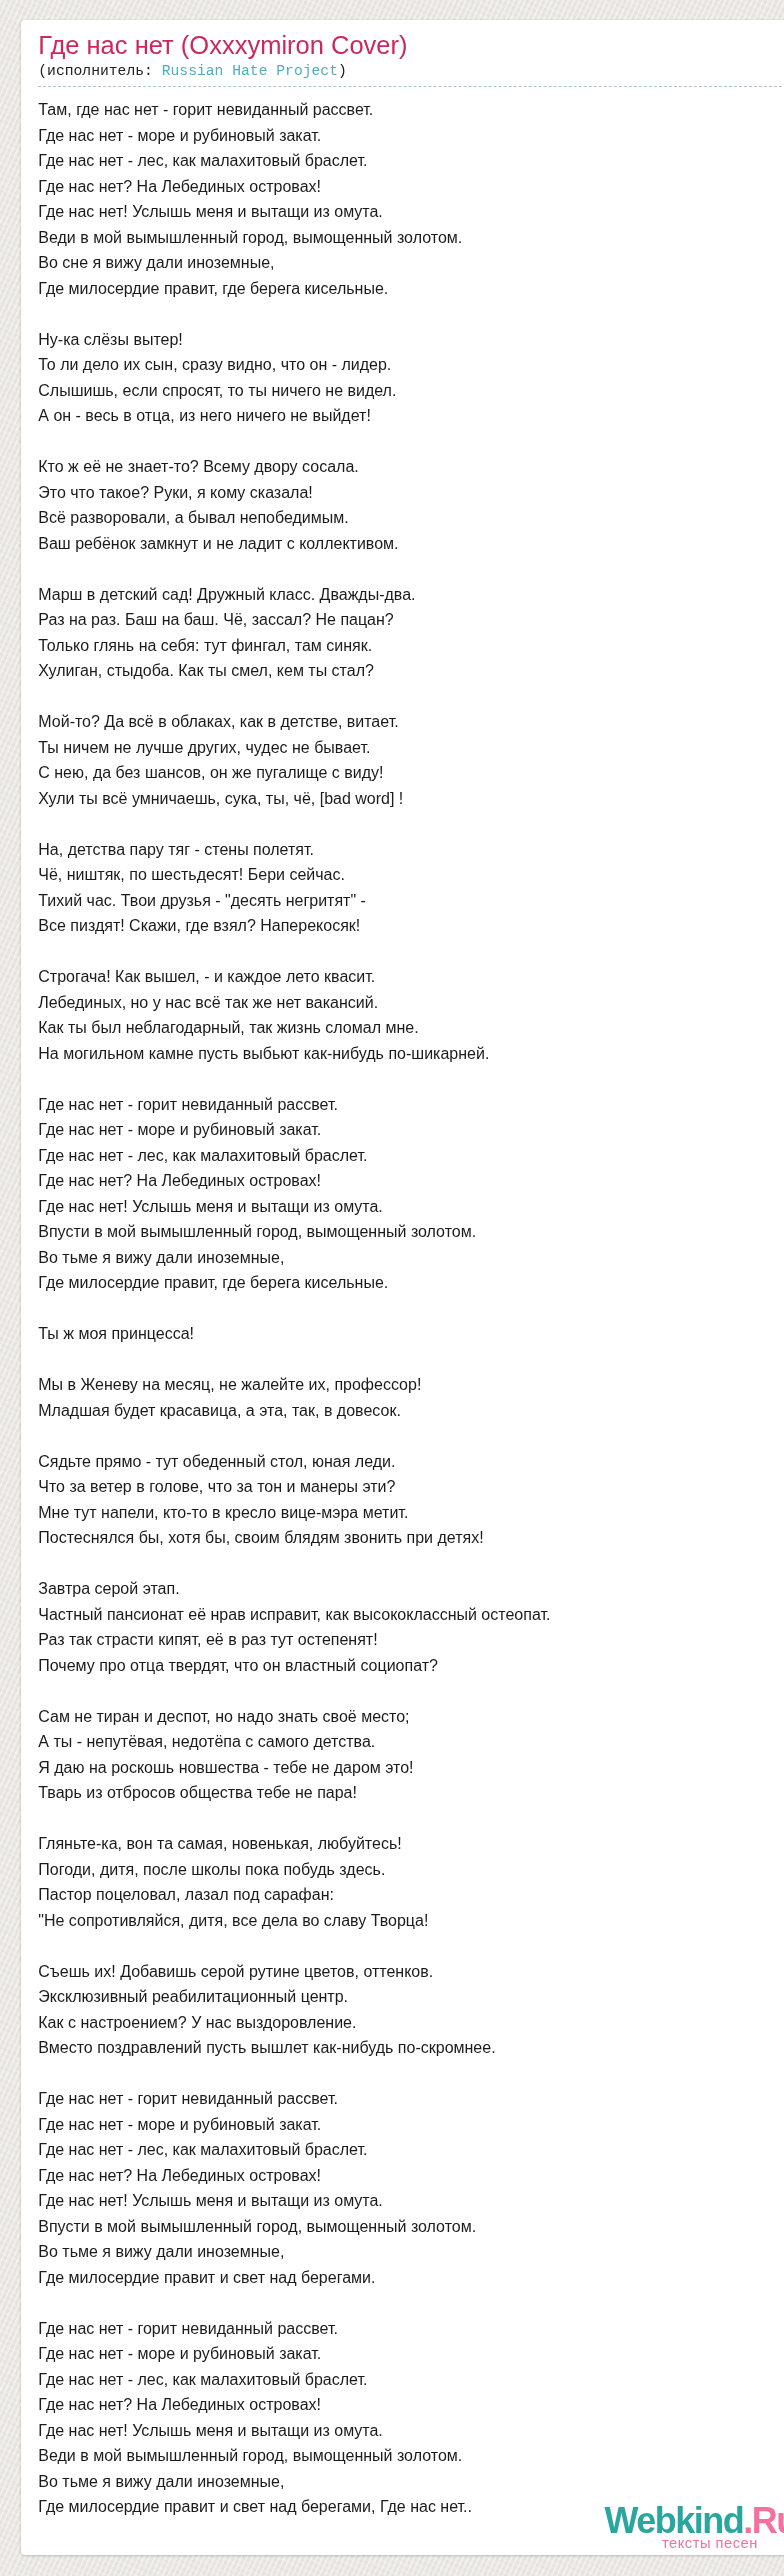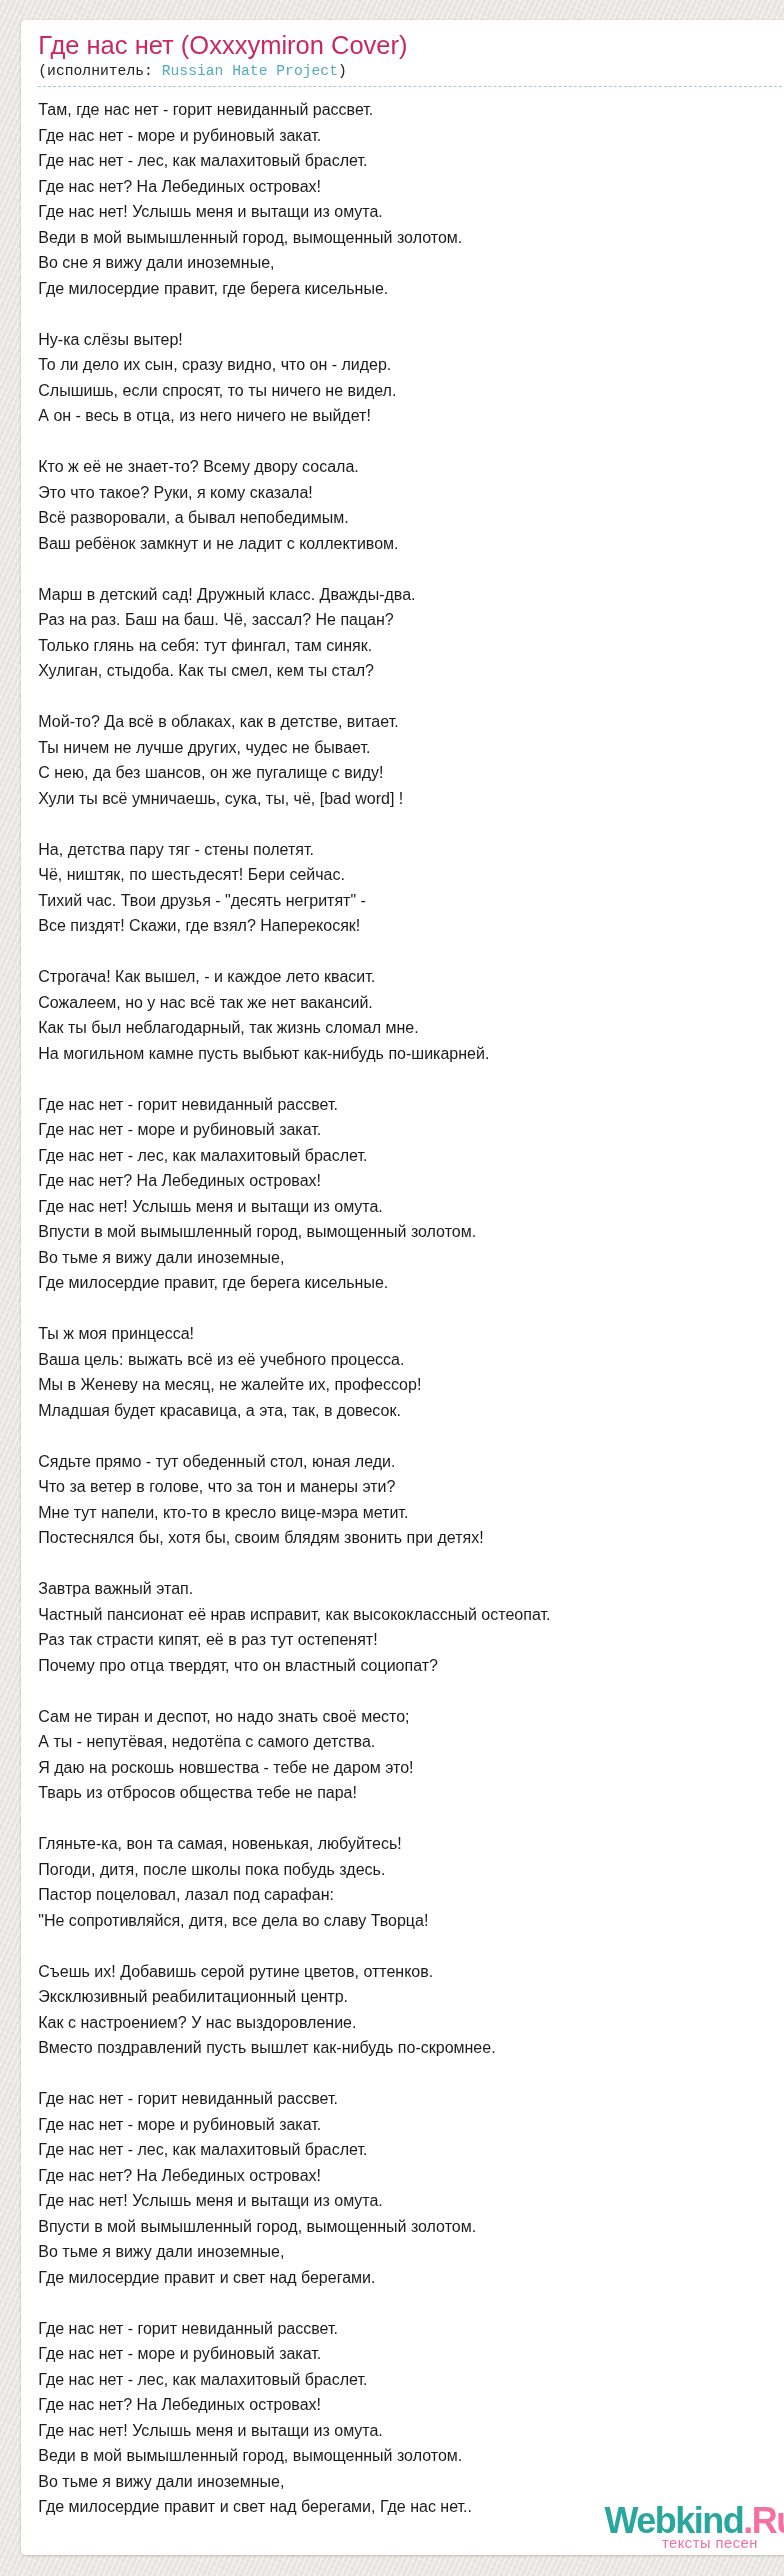--- a/index.html
+++ b/index.html
@@ -74,25 +74,25 @@
   <h1 class="title">Где нас нет (Oxxxymiron Cover)</h1>
   <div class="artist"><span>(исполнитель: </span><a>Russian Hate Project</a><span>)</span></div>
 
   <div class="lyrics" id="lyrics">
       <p class="stanza"><span class="line">Там, где нас нет - горит невиданный рассвет.</span><br><span class="line">Где нас нет - море и рубиновый закат.</span><br><span class="line">Где нас нет - лес, как малахитовый браслет.</span><br><span class="line">Где нас нет? На Лебединых островах!</span><br><span class="line">Где нас нет! Услышь меня и вытащи из омута.</span><br><span class="line">Веди в мой вымышленный город, вымощенный золотом.</span><br><span class="line">Во сне я вижу дали иноземные,</span><br><span class="line">Где милосердие правит, где берега кисельные.</span><br></p>
       <p class="stanza"><span class="line">Ну-ка слёзы вытер!</span><br><span class="line">То ли дело их сын, сразу видно, что он - лидер.</span><br><span class="line">Слышишь, если спросят, то ты ничего не видел.</span><br><span class="line">А он - весь в отца, из него ничего не выйдет!</span><br></p>
       <p class="stanza"><span class="line">Кто ж её не знает-то? Всему двору сосала.</span><br><span class="line">Это что такое? Руки, я кому сказала!</span><br><span class="line">Всё разворовали, а бывал непобедимым.</span><br><span class="line">Ваш ребёнок замкнут и не ладит с коллективом.</span><br></p>
       <p class="stanza"><span class="line">Марш в детский сад! Дружный класс. Дважды-два.</span><br><span class="line">Раз на раз. Баш на баш. Чё, зассал? Не пацан?</span><br><span class="line">Только глянь на себя: тут фингал, там синяк.</span><br><span class="line">Хулиган, стыдоба. Как ты смел, кем ты стал?</span><br></p>
       <p class="stanza"><span class="line">Мой-то? Да всё в облаках, как в детстве, витает.</span><br><span class="line">Ты ничем не лучше других, чудес не бывает.</span><br><span class="line">С нею, да без шансов, он же пугалище с виду!</span><br><span class="line">Хули ты всё умничаешь, сука, ты, чё, [bad word] !</span><br></p>
       <p class="stanza"><span class="line">На, детства пару тяг - стены полетят.</span><br><span class="line">Чё, ништяк, по шестьдесят! Бери сейчас.</span><br><span class="line">Тихий час. Твои друзья - "десять негритят" -</span><br><span class="line">Все пиздят! Скажи, где взял? Наперекосяк!</span><br></p>
-      <p class="stanza"><span class="line">Строгача! Как вышел, - и каждое лето квасит.</span><br><span class="line">Сожалеем, но у нас всё так же нет вакансий.</span><br><span class="line">Как ты был неблагодарный, так жизнь сломал мне.</span><br><span class="line">На могильном камне пусть выбьют как-нибудь по-шикарней.</span><br></p>
+      <p class="stanza"><span class="line">Строгача! Как вышел, - и каждое лето квасит.</span><br><span class="line">Лебединых, но у нас всё так же нет вакансий.</span><br><span class="line">Как ты был неблагодарный, так жизнь сломал мне.</span><br><span class="line">На могильном камне пусть выбьют как-нибудь по-шикарней.</span><br></p>
       <p class="stanza"><span class="line">Где нас нет - горит невиданный рассвет.</span><br><span class="line">Где нас нет - море и рубиновый закат.</span><br><span class="line">Где нас нет - лес, как малахитовый браслет.</span><br><span class="line">Где нас нет? На Лебединых островах!</span><br><span class="line">Где нас нет! Услышь меня и вытащи из омута.</span><br><span class="line">Впусти в мой вымышленный город, вымощенный золотом.</span><br><span class="line">Во тьме я вижу дали иноземные,</span><br><span class="line">Где милосердие правит, где берега кисельные.</span><br></p>
-      <p class="stanza"><span class="line">Ты ж моя принцесса!</span><br><span class="line">Ваша цель: выжать всё из её учебного процесса.</span><br><span class="line">Мы в Женеву на месяц, не жалейте их, профессор!</span><br><span class="line">Младшая будет красавица, а эта, так, в довесок.</span><br></p>
+      <p class="stanza"><span class="line">Ты ж моя принцесса!</span><br><br><span class="line">Мы в Женеву на месяц, не жалейте их, профессор!</span><br><span class="line">Младшая будет красавица, а эта, так, в довесок.</span><br></p>
       <p class="stanza"><span class="line">Сядьте прямо - тут обеденный стол, юная леди.</span><br><span class="line">Что за ветер в голове, что за тон и манеры эти?</span><br><span class="line">Мне тут напели, кто-то в кресло вице-мэра метит.</span><br><span class="line">Постеснялся бы, хотя бы, своим блядям звонить при детях!</span><br></p>
-      <p class="stanza"><span class="line">Завтра важный этап.</span><br><span class="line">Частный пансионат её нрав исправит, как высококлассный остеопат.</span><br><span class="line">Раз так страсти кипят, её в раз тут остепенят!</span><br><span class="line">Почему про отца твердят, что он властный социопат?</span><br></p>
+      <p class="stanza"><span class="line">Завтра серой этап.</span><br><span class="line">Частный пансионат её нрав исправит, как высококлассный остеопат.</span><br><span class="line">Раз так страсти кипят, её в раз тут остепенят!</span><br><span class="line">Почему про отца твердят, что он властный социопат?</span><br></p>
       <p class="stanza"><span class="line">Сам не тиран и деспот, но надо знать своё место;</span><br><span class="line">А ты - непутёвая, недотёпа с самого детства.</span><br><span class="line">Я даю на роскошь новшества - тебе не даром это!</span><br><span class="line">Тварь из отбросов общества тебе не пара!</span><br></p>
       <p class="stanza"><span class="line">Гляньте-ка, вон та самая, новенькая, любуйтесь!</span><br><span class="line">Погоди, дитя, после школы пока побудь здесь.</span><br><span class="line">Пастор поцеловал, лазал под сарафан:</span><br><span class="line">"Не сопротивляйся, дитя, все дела во славу Творца!</span><br></p>
       <p class="stanza"><span class="line">Съешь их! Добавишь серой рутине цветов, оттенков.</span><br><span class="line">Эксклюзивный реабилитационный центр.</span><br><span class="line">Как с настроением? У нас выздоровление.</span><br><span class="line">Вместо поздравлений пусть вышлет как-нибудь по-скромнее.</span><br></p>
       <p class="stanza"><span class="line">Где нас нет - горит невиданный рассвет.</span><br><span class="line">Где нас нет - море и рубиновый закат.</span><br><span class="line">Где нас нет - лес, как малахитовый браслет.</span><br><span class="line">Где нас нет? На Лебединых островах!</span><br><span class="line">Где нас нет! Услышь меня и вытащи из омута.</span><br><span class="line">Впусти в мой вымышленный город, вымощенный золотом.</span><br><span class="line">Во тьме я вижу дали иноземные,</span><br><span class="line">Где милосердие правит и свет над берегами.</span><br></p>
       <p class="stanza"><span class="line">Где нас нет - горит невиданный рассвет.</span><br><span class="line">Где нас нет - море и рубиновый закат.</span><br><span class="line">Где нас нет - лес, как малахитовый браслет.</span><br><span class="line">Где нас нет? На Лебединых островах!</span><br><span class="line">Где нас нет! Услышь меня и вытащи из омута.</span><br><span class="line">Веди в мой вымышленный город, вымощенный золотом.</span><br><span class="line">Во тьме я вижу дали иноземные,</span><br><span class="line">Где милосердие правит и свет над берегами, Где нас нет..</span><br></p>
     </div>
 
   <div class="logo">
     <div class="logo-main"><span class="teal">Webkind</span><span class="pink">.Ru</span></div>
     <div class="logo-tagline">тексты песен</div>

